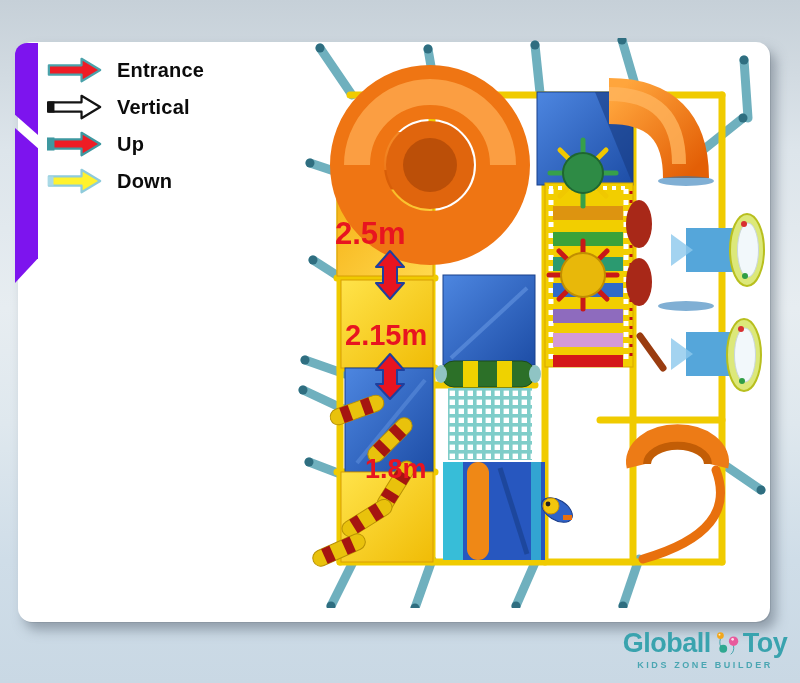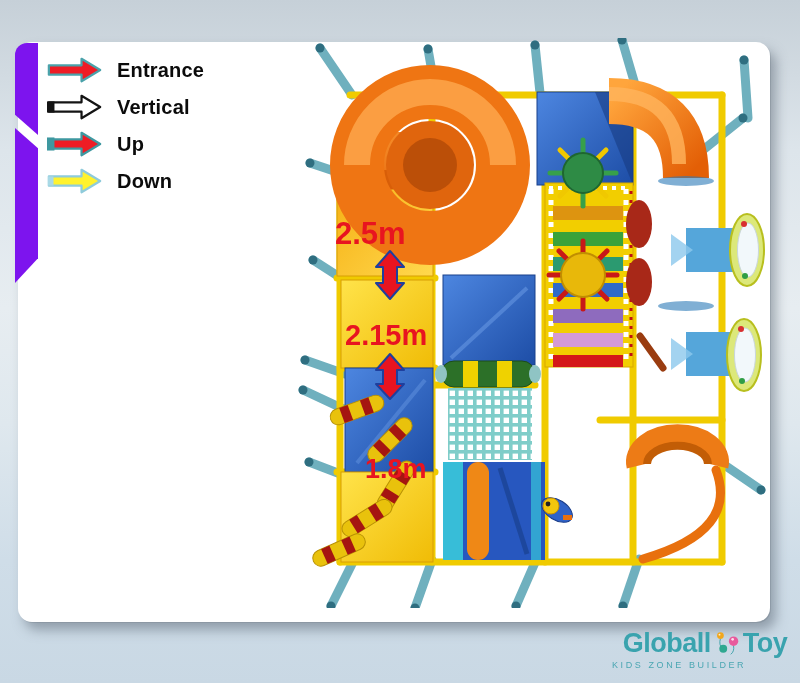--- a/index.html
+++ b/index.html
@@ -22,24 +22,24 @@
   .legend-row{display:flex;align-items:center;gap:13px;margin-bottom:9px;}
   .legend-row svg{flex:0 0 auto;display:block;}
   .legend-label{font-size:20px;font-weight:700;color:#0b0b0b;letter-spacing:.2px;}
   .legend-row.vstep{margin-top:4px;gap:11px;}
   .legend-row.vstep .legend-label{font-size:15.5px;line-height:1.18;width:222px;}
   .scene{position:absolute;left:277px;top:-4px;width:480px;height:570px;}
   .view-label{
     position:absolute;left:12px;top:544px;
     font-family:"DejaVu Serif",serif;font-weight:700;font-size:25px;color:#e5590e;
   }
-  .logo{position:absolute;left:612px;top:628px;width:186px;}
+  .logo{position:absolute;left:612px;top:628px;width:186px;text-align:center;}
   .logo-line{display:flex;align-items:center;justify-content:center;gap:1px;}
   .logo-word{font-size:27px;font-weight:700;color:#39a3ae;letter-spacing:-.5px;}
-  .logo-tagline{margin-top:1px;font-size:9px;font-weight:400;color:#4aa6b2;letter-spacing:2.6px;}
+  .logo-tagline{margin-top:1px;font-size:9px;font-weight:700;color:#4aa6b2;letter-spacing:2.6px;}
   svg text{font-family:"Liberation Sans",sans-serif;font-weight:700;}
 </style>
 </head>
 <body>
 
 <div class="card">
 
   <div class="ribbon-seg ribbon-top"></div>
   <div class="ribbon-seg ribbon-bottom"></div>
 

